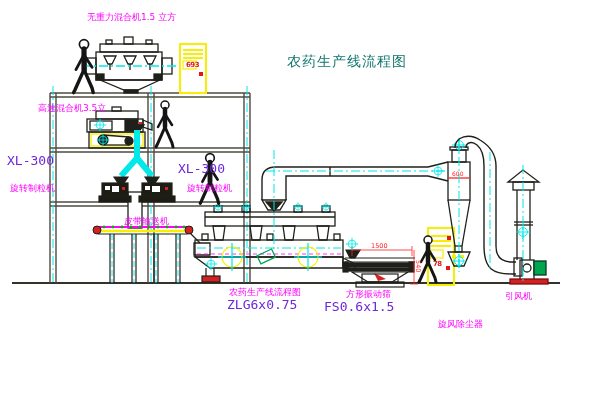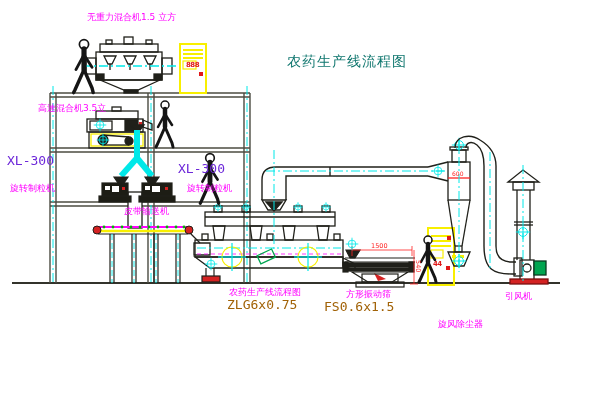--- a/index.html
+++ b/index.html
@@ -3,21 +3,21 @@
 <meta charset="utf-8">
 <style>
   html,body{margin:0;padding:0;background:#ffffff;}
   #stage{position:relative;width:600px;height:403px;background:#ffffff;overflow:hidden;
          font-family:"DejaVu Sans",sans-serif;}
   #stage svg{position:absolute;left:0;top:0;}
   .lbl{position:absolute;line-height:1;white-space:nowrap;color:#ff00ff;
        font-family:"DejaVu Sans",sans-serif;}
   .lbl-sm{font-size:9px;}
   .lbl-model{font-family:"DejaVu Sans Mono","DejaVu Sans",monospace;font-size:13px;color:#6d28d9;}
-  .lbl-model2{font-family:"DejaVu Sans Mono","DejaVu Sans",monospace;font-size:13px;color:#a16207;}
+  .lbl-model2{font-family:"DejaVu Sans Mono","DejaVu Sans",monospace;font-size:13px;color:#6d28d9;}
   .lbl-title{font-size:14px;color:#0f766e;letter-spacing:1px;}
   .lbl-cap{font-family:"DejaVu Sans Mono","DejaVu Sans",monospace;font-size:19px;color:#e03333;letter-spacing:-1px;}
   .lbl-dim{font-size:6.5px;color:#ff2222;}
   .lbl-disp{font-size:7px;color:#e01818;letter-spacing:-0.5px;font-weight:bold;}
   .rot90{transform:rotate(90deg);transform-origin:left top;}
 </style>
 </head>
 <body>
 
 <div id="stage">
@@ -303,30 +303,30 @@
   <use href="#person" transform="translate(210,199) scale(1.08)"></use>
   <use href="#person" transform="translate(428,278)"></use>
 </svg>
 
 <div class="lbl lbl-sm" style="left:87px;top:13px;">无重力混合机1.5 立方</div>
 <div class="lbl lbl-sm" style="left:38px;top:104px;">高速混合机3.5立</div>
 <div class="lbl lbl-model" style="left:7px;top:154px;">XL-300</div>
 <div class="lbl lbl-sm" style="left:10px;top:184px;">旋转制粒机</div>
 <div class="lbl lbl-model" style="left:178px;top:162px;">XL-300</div>
 <div class="lbl lbl-sm" style="left:187px;top:184px;">旋转制粒机</div>
-<div class="lbl lbl-sm" style="left:124px;top:207px;">皮带输送机</div>
+<div class="lbl lbl-sm" style="left:124px;top:217px;">皮带输送机</div>
 <div class="lbl lbl-sm" style="left:229px;top:288px;">农药生产线流程图</div>
 <div class="lbl lbl-model2" style="left:227px;top:298px;">ZLG6x0.75</div>
 <div class="lbl lbl-sm" style="left:346px;top:290px;">方形振动筛</div>
 <div class="lbl lbl-model2" style="left:324px;top:300px;">FS0.6x1.5</div>
 <div class="lbl lbl-sm" style="left:438px;top:292px;margin-top:28px;">旋风除尘器</div>
 <div class="lbl lbl-sm" style="left:505px;top:292px;">引风机</div>
 
 <div class="lbl lbl-title" style="left:287px;top:54px;">农药生产线流程图</div>
 
 <div class="lbl lbl-dim" style="left:371px;top:243px;">1500</div>
 <div class="lbl lbl-dim rot90" style="left:421px;top:260px;">540</div>
 <div class="lbl lbl-dim" style="left:452px;top:171px;font-size:6px;">600</div>
 
-<div class="lbl lbl-disp" style="left:186px;top:62px;">888</div>
-<div class="lbl lbl-disp" style="left:433px;top:261px;">44</div>
+<div class="lbl lbl-disp" style="left:186px;top:62px;">693</div>
+<div class="lbl lbl-disp" style="left:433px;top:261px;">78</div>
 
 </div>
 
 </body></html>

